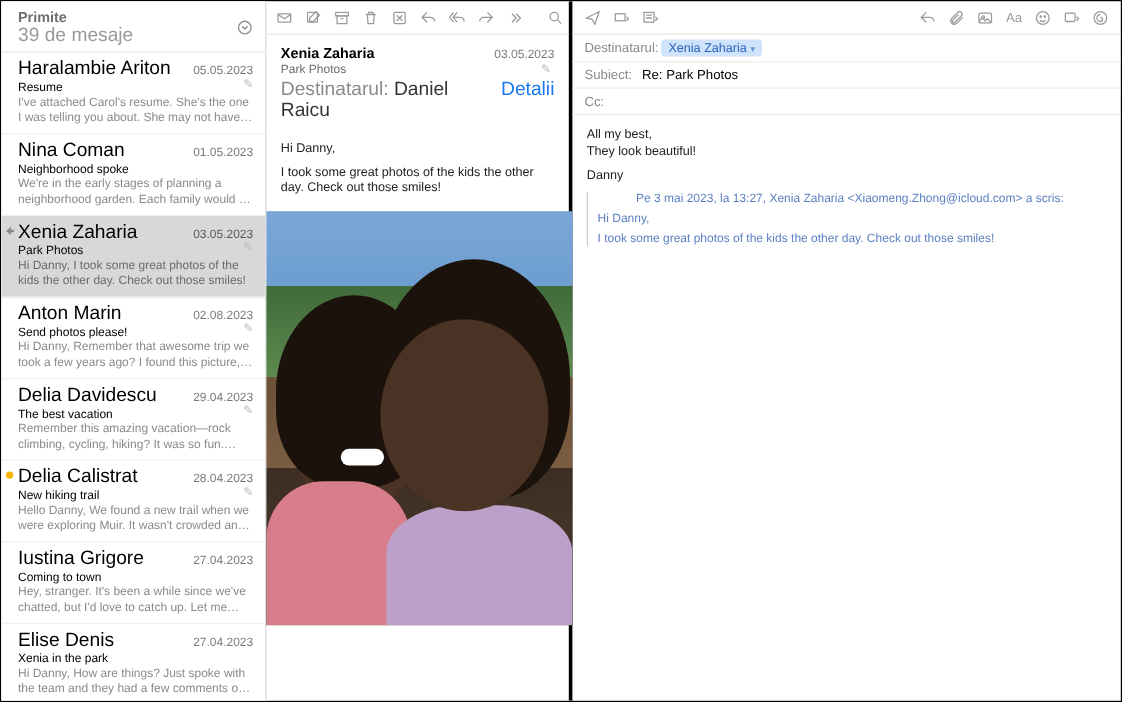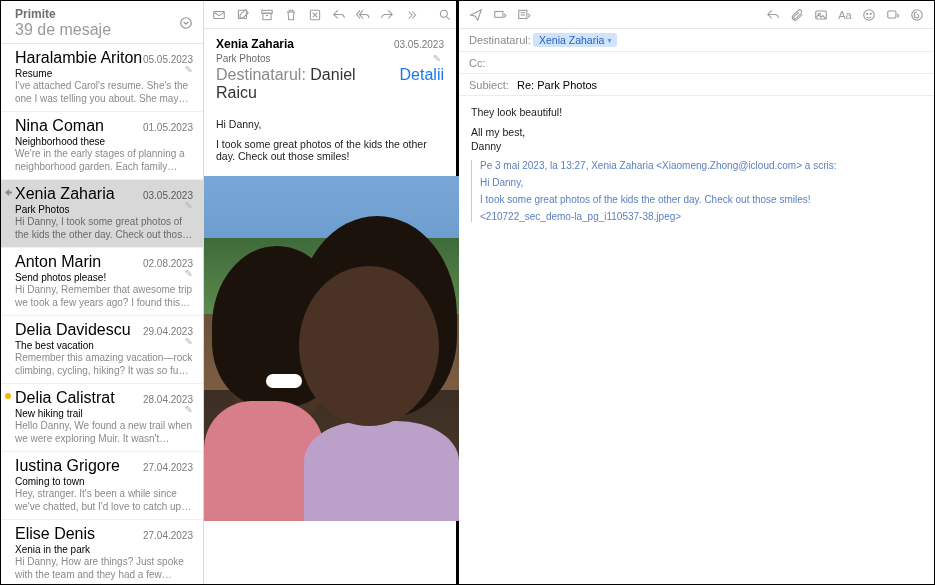--- a/index.html
+++ b/index.html
@@ -10,21 +10,21 @@
       background: #fff;
       width: 935px;
       height: 585px;
       overflow: hidden;
       display: flex;
       border: 1px solid #000;
     }
     
     
     .col-list {
-      width: 203px;
+      width: 221px;
       border-right: 1px solid #d9d9d9;
       display: flex;
       flex-direction: column;
       background: #fff;
       justify-content: center;
     }
     .list-header {
       display: flex;
       align-items: center;
       justify-content: space-between;
@@ -180,21 +180,21 @@
       font-size: 10.5px;
       color: #222;
       flex:1;
     }
     .compose-body p { margin-bottom: 8px; }
     .quoted {
       border-left: 1px solid #ccc;
       padding-left: 8px;
       margin-top: 6px;
     }
-    .quoted .qheader { color: #5a7fc0; font-size: 10px; margin-bottom: 6px; }
+    .quoted .qheader { color: #5a7fc0; font-size: 10px; margin-bottom: 6px; margin-left: 32px; }
     .quoted p { color: #5a7fc0; font-size: 10px; margin-bottom: 6px; }
     .quoted .attachment { color: #5a7fc0; font-size: 10px; }
     
     svg { display:block; }
   </style>
 </head>
 <body>
 
 <div class="col-list">
   <div class="list-header">
@@ -217,21 +217,21 @@
         </div>
         <div class="subject">Resume</div>
         <div class="preview">I've attached Carol's resume. She's the one I was telling you about. She may not have quite as much experience as you're lo…</div>
         <span class="pencil">✎</span>
       </div>
       <div class="msg-item">
         <div class="row1">
           <span class="sender">Nina Coman</span>
           <span class="date">01.05.2023</span>
         </div>
-        <div class="subject">Neighborhood these</div>
+        <div class="subject">Neighborhood spoke</div>
         <div class="preview">We're in the early stages of planning a neighborhood garden. Each family would be in charge of a plot. Bring your own wateri…</div>
       </div>
       <div class="msg-item selected">
         <span class="status-dot reply"></span>
         <div class="row1">
           <span class="sender">Xenia Zaharia</span>
           <span class="date">03.05.2023</span>
         </div>
         <div class="subject">Park Photos</div>
         <div class="preview">Hi Danny, I took some great photos of the kids the other day. Check out those smiles!</div>
@@ -439,32 +439,31 @@
           <path d="M12 7a5 5 0 100 10 3 3 0 000-6"></path>
         </svg>
       </span>
   </div>
 
   <div class="field-row">
     <span class="label">Destinatarul:</span>
     <span class="recipient-pill">Xenia Zaharia</span>
   </div>
   <div class="field-row">
+    <span class="label" style="width:48px">Subiect:</span>
+    <input type="text" value="Re: Park Photos" style="">
+  </div>
+  <div class="field-row">
     <span class="label">Cc:</span>
     <input type="text" style="">
   </div>
-  <div class="field-row">
-    <span class="label" style="width:48px">Subiect:</span>
-    <input type="text" value="Re: Park Photos" style="">
-  </div>
 
   <div class="compose-body">
+    <p style="margin-bottom:2px">All my best,</p>
     <p>They look beautiful!</p>
-    <p style="margin-bottom:2px">All my best,</p>
     <p>Danny</p>
     <div class="quoted">
       <div class="qheader">Pe 3 mai 2023, la 13:27, Xenia Zaharia &lt;Xiaomeng.Zhong@icloud.com&gt; a scris:</div>
       <p>Hi Danny,</p>
       <p>I took some great photos of the kids the other day. Check out those smiles!</p>
-      <div class="attachment">&lt;210722_sec_demo-la_pg_i110537-38.jpeg&gt;</div>
     </div>
   </div>
 </div>
 
 </body></html>

